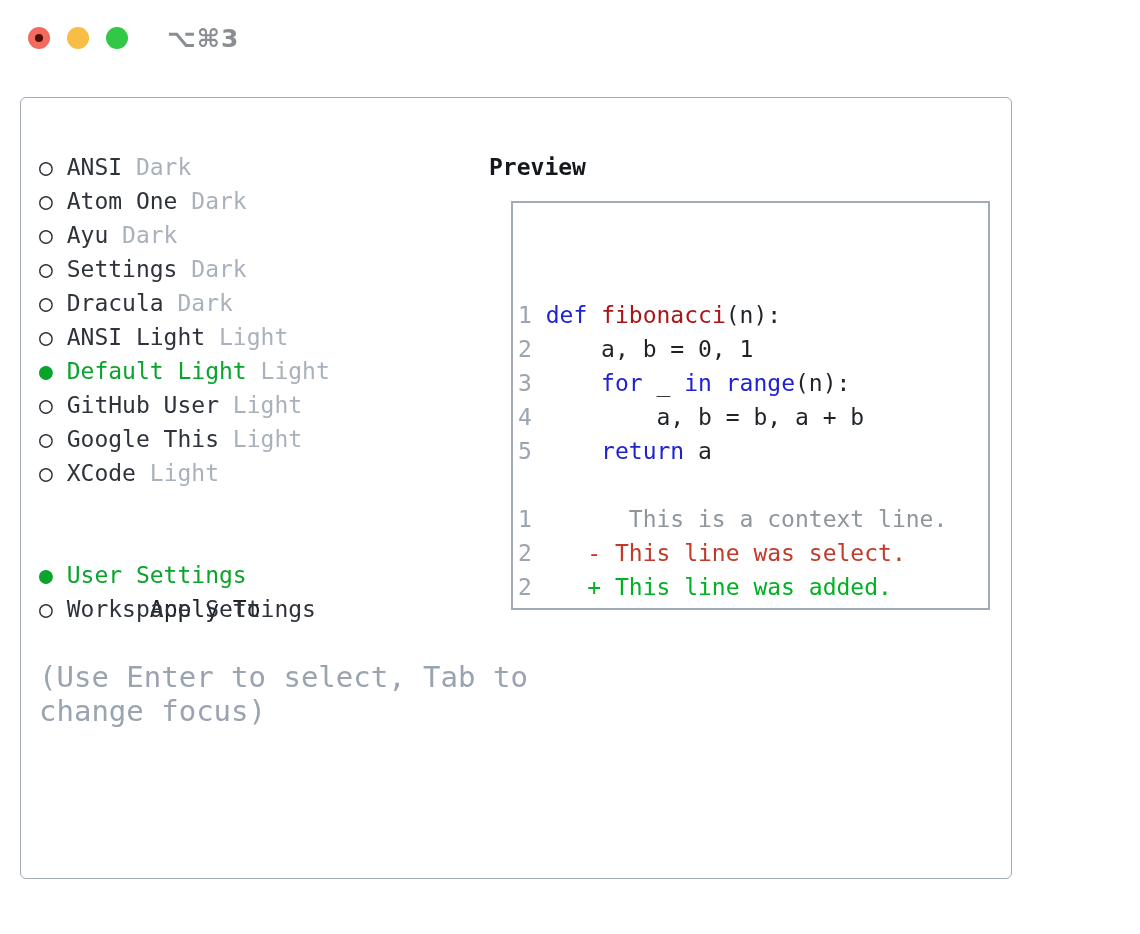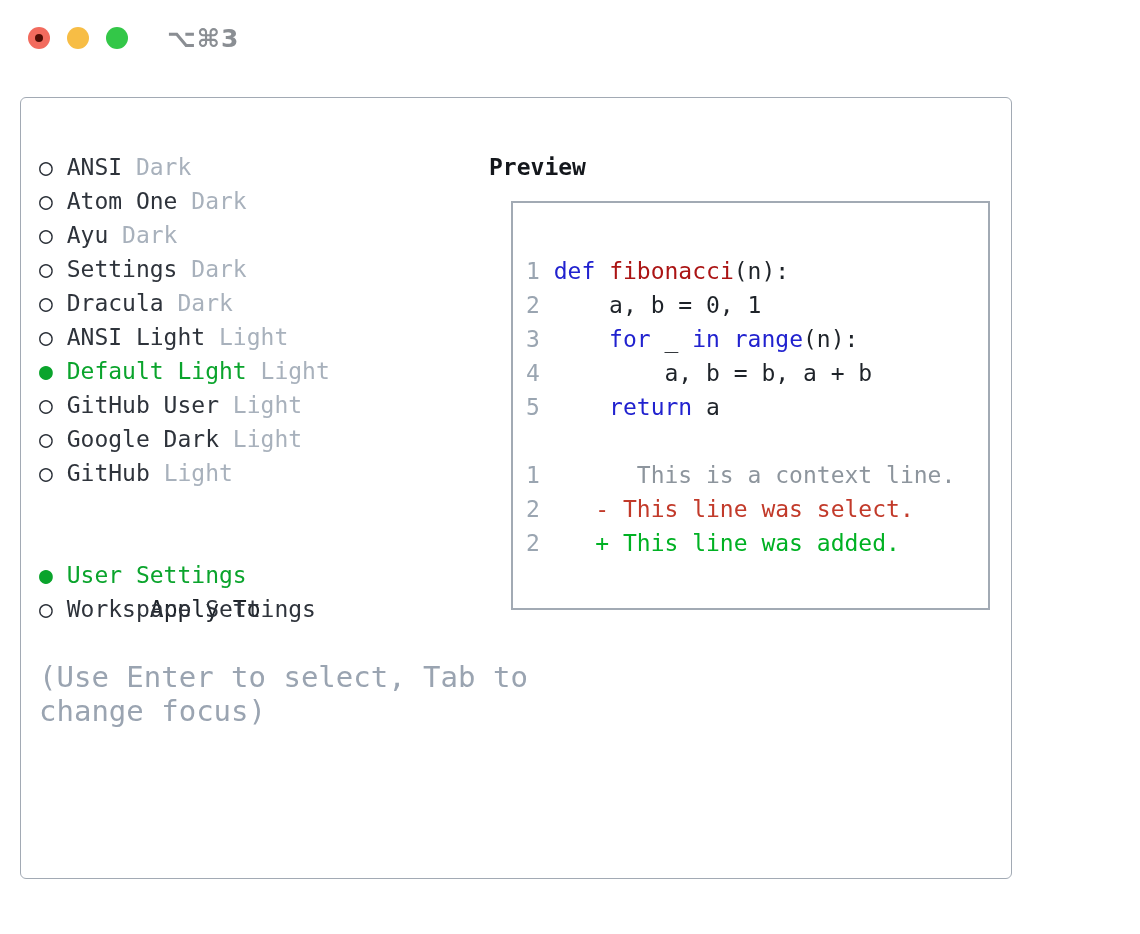--- a/index.html
+++ b/index.html
@@ -50,21 +50,21 @@
     height:34px;line-height:34px;font-size:23px;
     font-weight:700;color:#14171c;white-space:pre;
   }
   .preview-box{
     position:absolute;left:490px;top:103px;
     width:475px;height:405px;
     border:2px solid var(--border);
     background:#ffffff;
     overflow:hidden;
   }
-  .codewrap{padding:51px 0 0 13px;}
+  .codewrap{padding:51px 0 0 5px;margin-top:44px;}
   .cl{height:34px;line-height:34px;font-size:23px;white-space:pre;}
   .ln{color:var(--linenum);}
   .seg-plain{color:var(--ink);}
   .seg-kw{color:var(--kw);}
   .seg-fn{color:var(--fn);}
   .seg-ctx{color:var(--ctx);}
   .seg-del{color:var(--del);}
   .seg-add{color:var(--add);}
 </style>
 </head>
@@ -87,22 +87,22 @@
 
       <div id="theme-list">
           <div class="row item"><span class="marker">○</span><span class="iname">ANSI</span><span class="ivariant">Dark</span></div>
           <div class="row item"><span class="marker">○</span><span class="iname">Atom One</span><span class="ivariant">Dark</span></div>
           <div class="row item"><span class="marker">○</span><span class="iname">Ayu</span><span class="ivariant">Dark</span></div>
           <div class="row item"><span class="marker">○</span><span class="iname">Settings</span><span class="ivariant">Dark</span></div>
           <div class="row item"><span class="marker">○</span><span class="iname">Dracula</span><span class="ivariant">Dark</span></div>
           <div class="row item"><span class="marker">○</span><span class="iname">ANSI Light</span><span class="ivariant">Light</span></div>
           <div class="row item sel"><span class="marker">●</span><span class="iname">Default Light</span><span class="ivariant">Light</span></div>
           <div class="row item"><span class="marker">○</span><span class="iname">GitHub User</span><span class="ivariant">Light</span></div>
-          <div class="row item"><span class="marker">○</span><span class="iname">Google Dark</span><span class="ivariant">Light</span></div>
-          <div class="row item"><span class="marker">○</span><span class="iname">GitHub</span><span class="ivariant">Light</span></div>
+          <div class="row item"><span class="marker">○</span><span class="iname">Google This</span><span class="ivariant">Light</span></div>
+          <div class="row item"><span class="marker">○</span><span class="iname">XCode</span><span class="ivariant">Light</span></div>
         </div>
 
       <div class="spacer"></div>
 
       <div class="row">
         <span class="marker hiddenmark">○</span>
         <span class="apply-title">Apply To</span>
       </div>
 
       <div id="apply-list">

